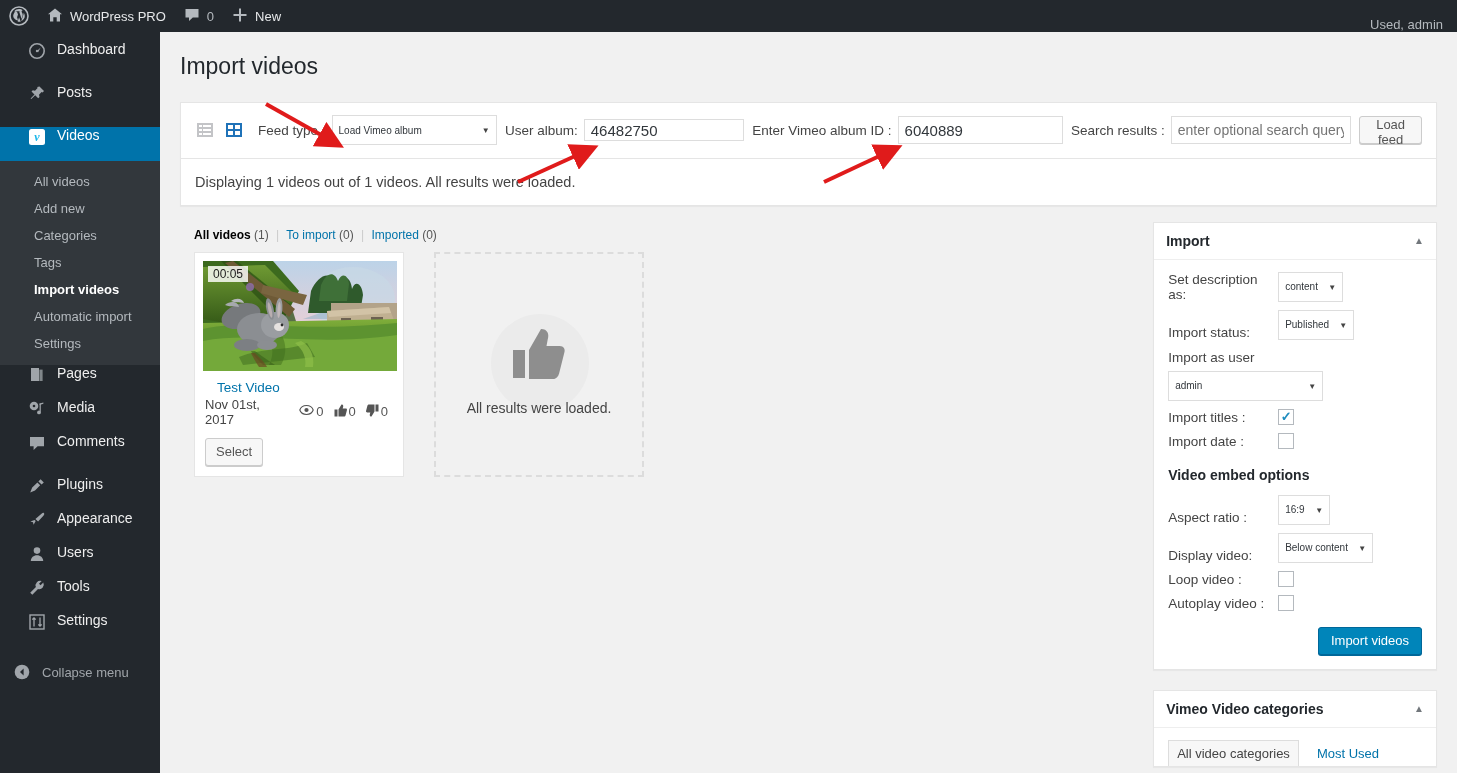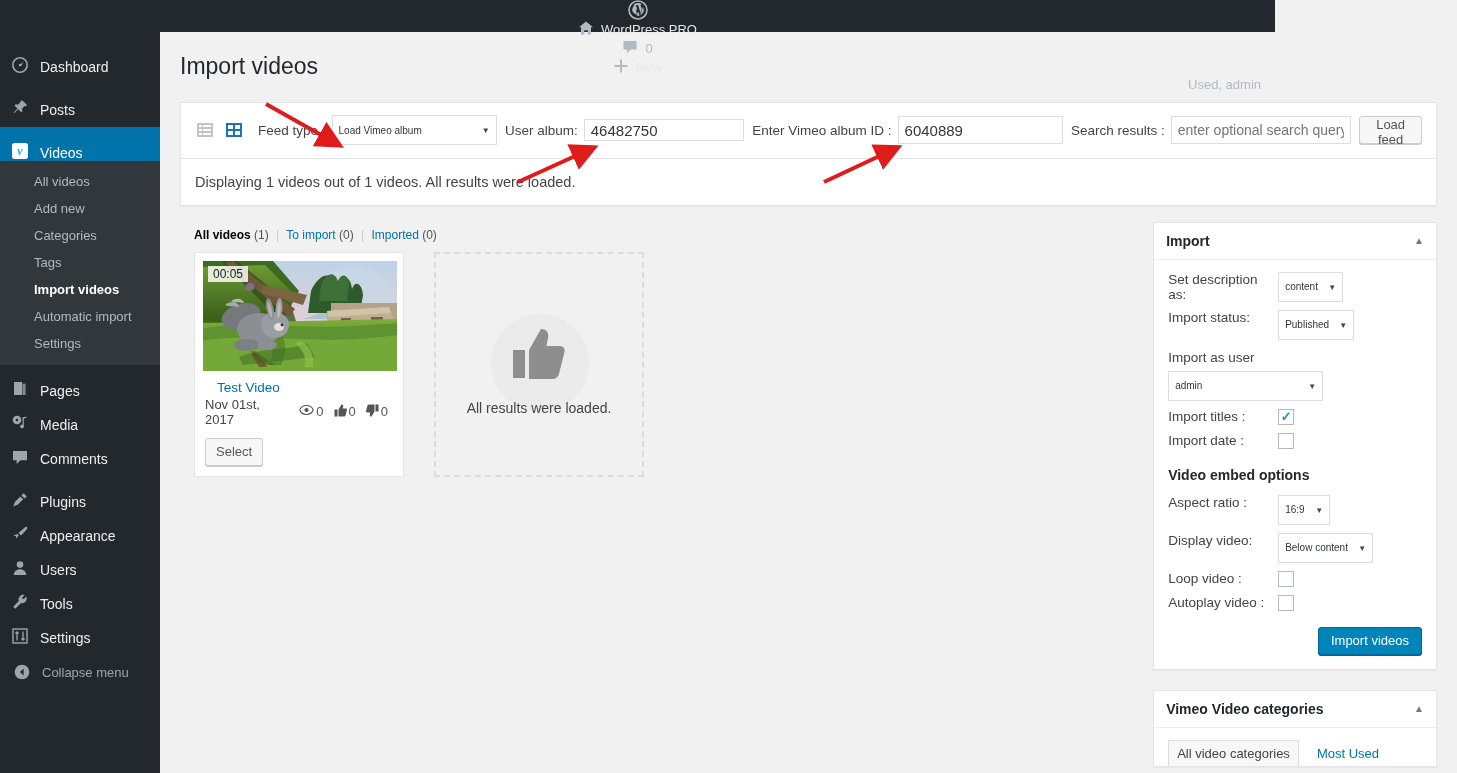--- a/index.html
+++ b/index.html
@@ -9,27 +9,26 @@
     overflow: hidden;
     background: #f1f1f1;
     font-family: "Liberation Sans", sans-serif;
     font-size: 13px;
     color: #444;
   }
 
   
   #adminbar {
     position: absolute; top: 0; left: 0;
-    width: 1275px; height: 32px;
+    width: 1457px; height: 32px;
     background: #23282d;
     color: #b4b9be;
-    display: flex; align-items: center;
+    display: flex; align-items: flex-end;
     font-size: 13px;
     z-index: 50;
-    flex-direction: column;
   }
   .ab-item {
     display: flex; align-items: center; gap: 7px;
     height: 32px; padding: 0 9px;
     color: #b4b9be; white-space: nowrap;
   }
   .ab-item .lbl { color: #e6e8ea; font-size: 13px; }
   .ab-logo { width: 20px; height: 20px; display:block; }
   .ab-right {
     margin-left: auto; padding-right: 14px;
@@ -37,22 +36,22 @@
   }
 
   
   #sidebar {
     position: absolute; top: 32px; left: 0;
     width: 160px; height: 741px;
     background: #23282d;
     z-index: 40;
   }
   .menu-top {
-    display: flex; align-items: flex-end;
-    height: 34px; padding: 0 0 0 10px;
+    display: flex; align-items: flex-start;
+    height: 34px; padding: 0 0 0 27px;
     color: #eee; font-size: 14px;
     position: relative;
   }
   .menu-top .mi {
     width: 20px; height: 20px; margin-right: 10px;
     display: flex; align-items: center; justify-content: center;
     color: #a0a5aa; flex: none;
   }
   .menu-top.active {
     background: #0073aa; color: #fff;
@@ -196,21 +195,21 @@
     box-shadow: 0 1px 1px rgba(0,0,0,.04);
     margin-bottom: 20px;
   }
   .pb-head {
     display: flex; align-items: center; justify-content: space-between;
     padding: 10px 12px; border-bottom: 1px solid #eee;
     font-size: 14px; font-weight: bold; color: #23282d;
   }
   .pb-head .toggle { color: #72777c; font-size: 10px; }
   .pb-body { padding: 12px 14px 14px 14px; }
-  .frow { display: flex; align-items: flex-start; margin-bottom: 8px; }
+  .frow { display: flex; align-items: flex-end; margin-bottom: 8px; }
   .flbl { font-size: 13.5px; color: #444; }
   .frow .flbl { min-width: 0; }
   .lbl-w1 { width: 110px; }
   .lbl-w2 { width: 110px; }
   .sel-sm { height: 26px; font-size: 14px; padding: 0 22px 0 6px; }
   .sel-md { height: 30px; font-size: 15px; padding: 0 22px 0 7px; }
   .sel-full { width: 155px; }
   .cbx {
     width: 16px; height: 16px; border: 1px solid #b4b9be; background: #fff;
     display: inline-flex; align-items: center; justify-content: center;

